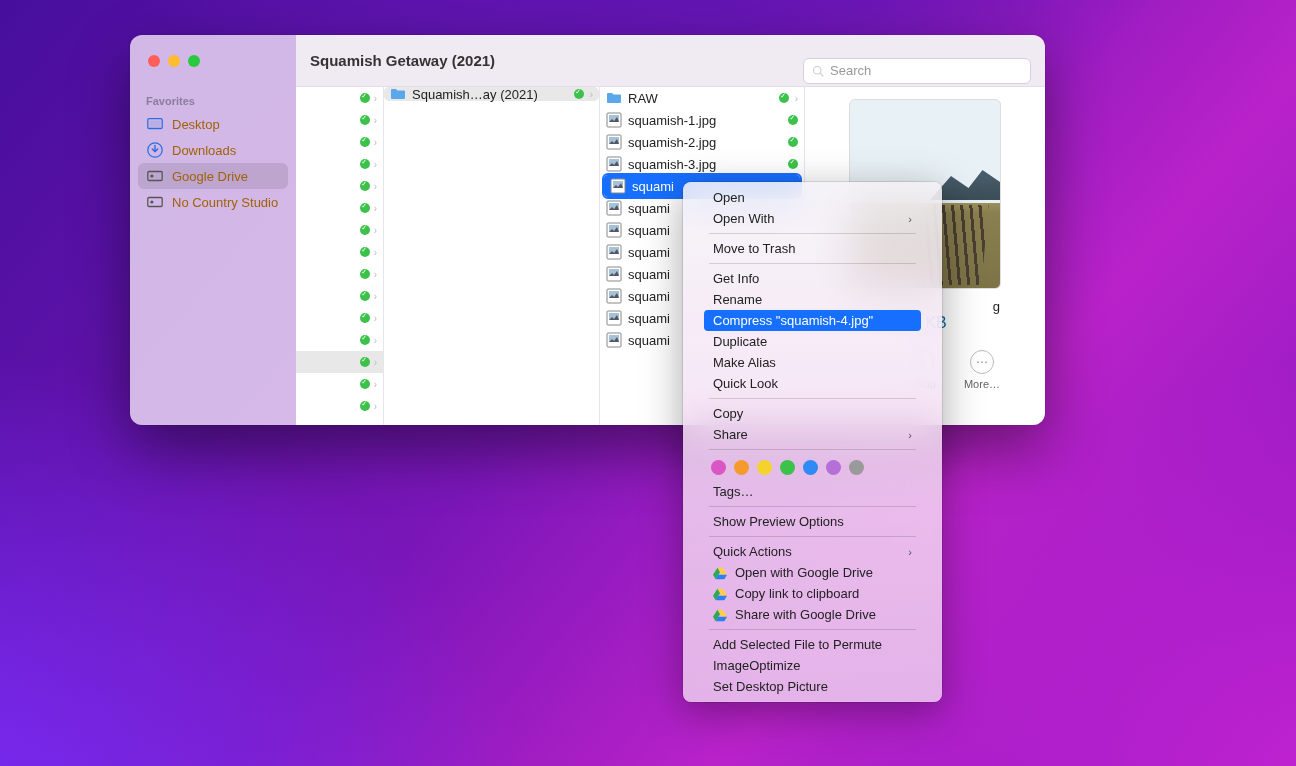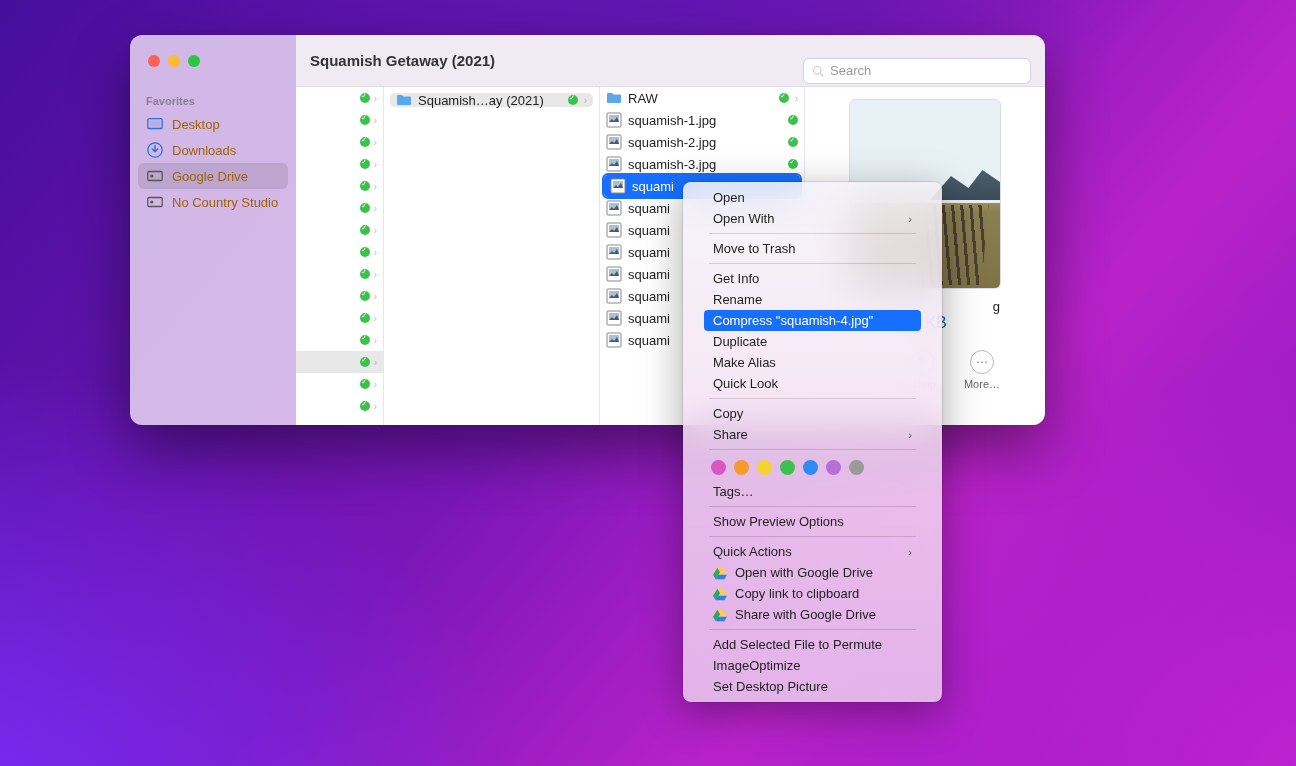--- a/index.html
+++ b/index.html
@@ -35,21 +35,21 @@
   .c1{width:88px;border-right:1px solid #e9e3ee;}
   .c2{width:216px;border-right:1px solid #e9e3ee;}
   .c3{width:205px;border-right:1px solid #e9e3ee;}
   .c4{flex:1;}
   .miniRow{height:22px;display:flex;align-items:center;justify-content:flex-end;padding-right:6px;gap:4px;}
   .miniRow.hl{background:#e8e8e8;}
   .sync{width:10px;height:10px;border-radius:50%;background:#3cc24a;position:relative;}
   .sync::after{content:"✓";position:absolute;color:#fff;font-size:7px;left:1.5px;top:-1px;}
   .chev{color:#bbb;font-size:10px;}
   .row{height:22px;display:flex;align-items:center;gap:6px;padding:0 6px;}
-  .row.pill{background:#e8e8e8;margin:6px;border-radius:5px;height:14px;}
+  .row.pill{background:#e8e8e8;border-radius:5px;height:14px;}
   .fIcon{width:16px;height:16px;flex:0 0 16px;}
   .fname{flex:1;white-space:nowrap;overflow:hidden;text-overflow:ellipsis;}
   .row.selBlue{background:#176fff;color:#fff;margin:0 4px;border-radius:4px;outline:2px solid #176fff;}
   .preview{padding:12px;display:flex;flex-direction:column;align-items:center;}
   .thumb{width:150px;height:188px;border-radius:6px;border:1px solid #ddd;overflow:hidden;
     background:linear-gradient(#e8f1f6 0%,#e8f1f6 55%,#9c8f5a 55%,#8a7f50 60%,#7e7347 100%);position:relative;}
   .thumb::after{content:"";position:absolute;left:75px;top:105px;width:60px;height:80px;
     background:repeating-linear-gradient(80deg,#4a3f30 0 3px,transparent 3px 9px);transform:skewX(-5deg);}
   .thumb::before{content:"";position:absolute;right:0;top:70px;width:70px;height:30px;background:linear-gradient(#4a5f6d,#3a4d58);clip-path:polygon(0 100%,30% 20%,55% 60%,75% 0,100% 40%,100% 100%);}
   .pname{margin-top:10px;font-size:13px;text-align:right;width:150px;}

